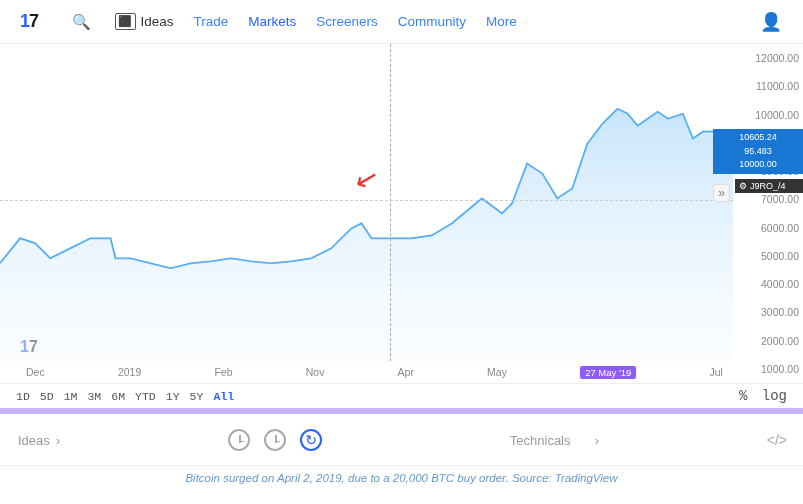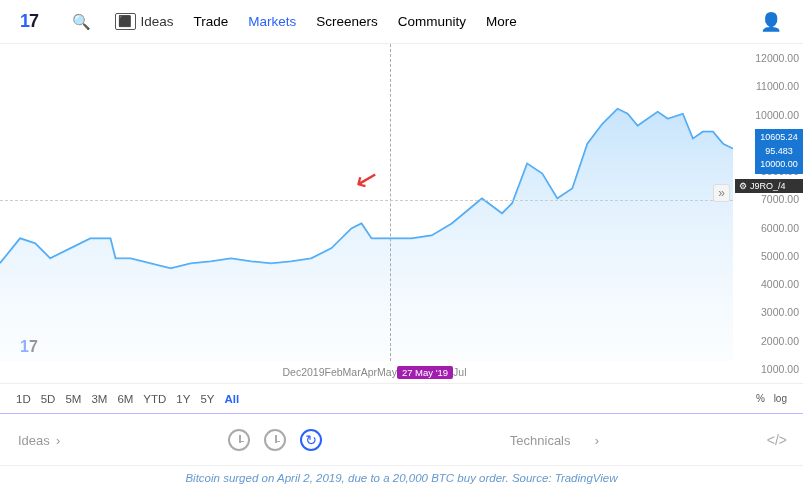--- a/index.html
+++ b/index.html
@@ -32,21 +32,21 @@
       color: #555;
       cursor: pointer;
       font-size: 15px;
     }
     .nav-items {
       display: flex;
       align-items: center;
       gap: 20px;
       font-size: 13.5px;
     }
-    .nav-item { color: #000000; cursor: pointer; text-decoration: none; }
+    .nav-item { color: #3b82f6; cursor: pointer; text-decoration: none; }
     .nav-item.active { color: #2962ff; font-weight: 500; }
     .nav-item.chart-item {
       display: flex; align-items: center; gap: 4px; color: #333;
     }
     .nav-user {
       margin-left: auto;
       font-size: 18px;
       color: #555;
       cursor: pointer;
     }
@@ -79,21 +79,21 @@
     
     .price-badge {
       position: absolute;
       right: 0;
       top: 85px;
       background: #1976d2;
       color: #fff;
       font-size: 9px;
       padding: 2px 4px;
       line-height: 1.5;
-      width: 48px;
+      width: 90px;
       text-align: center;
     }
     .price-badge-dark {
       position: absolute;
       right: 0;
       top: 135px;
       background: #333;
       color: #fff;
       font-size: 9px;
       padding: 2px 4px;
@@ -106,27 +106,27 @@
 
     
     .x-axis {
       position: absolute;
       bottom: 0;
       left: 16px;
       right: 70px;
       height: 22px;
       display: flex;
       align-items: center;
-      justify-content: center;
+      justify-content: space-between;
       font-size: 10.5px;
       color: #888;
       padding: 0 10px;
     }
     .x-label-highlight {
-      background: #a21caf;
+      background: #8b5cf6;
       color: #fff;
       padding: 1px 5px;
       border-radius: 2px;
       font-size: 9.5px;
     }
 
     
     .expand-icon {
       position: absolute;
       right: 73px;
@@ -141,26 +141,27 @@
     }
 
     
     .timeframe-bar {
       display: flex;
       align-items: center;
       padding: 4px 16px;
       gap: 10px;
       font-size: 11.5px;
       color: #555;
-      border-bottom: 1px solid #c4b5fd;
+      border-bottom: 6px solid #c4b5fd;
       height: 30px;
+      font-family: Liberation Mono, monospace;
     }
     .tf-item { cursor: pointer; }
     .tf-item.active { color: #2962ff; font-weight: 600; }
-    .tf-right { margin-left: auto; color: #555; font-size: 10px; }
+    .tf-right { margin-left: auto; color: #555; font-size: 14px; }
 
     
     .bottom-toolbar {
       display: flex;
       align-items: center;
       padding: 8px 16px;
       height: 52px;
       border-bottom: 1px solid #eee;
       gap: 8px;
     }
@@ -314,36 +315,36 @@
     <span style="font-size:9px;">⚙</span>
     <span>J9RO_/4</span>
   </div>
 
   <div class="expand-icon">»</div>
 
   <div class="x-axis">
     <span>Dec</span>
     <span>2019</span>
     <span>Feb</span>
-    <span>Mar</span>
+    <span>Nov</span>
     <span>Apr</span>
     <span>May</span>
     <span class="x-label-highlight">27 May '19</span>
     <span>Jul</span>
   </div>
 
   <div class="tv-watermark">
     <span style="color:#2962ff;font-weight:900;font-size:16px;">1</span><span style="color:#333;font-size:16px;">7</span>
   </div>
 </div>
 
 <div class="timeframe-bar">
   <span class="tf-item">1D</span>
   <span class="tf-item">5D</span>
-  <span class="tf-item">5M</span>
+  <span class="tf-item">1M</span>
   <span class="tf-item">3M</span>
   <span class="tf-item">6M</span>
   <span class="tf-item">YTD</span>
   <span class="tf-item">1Y</span>
   <span class="tf-item">5Y</span>
   <span class="tf-item active">All</span>
   <div class="tf-right">
     <span style="cursor:pointer;margin-right:6px;">%</span>
     <span style="cursor:pointer;">log</span>
   </div>

